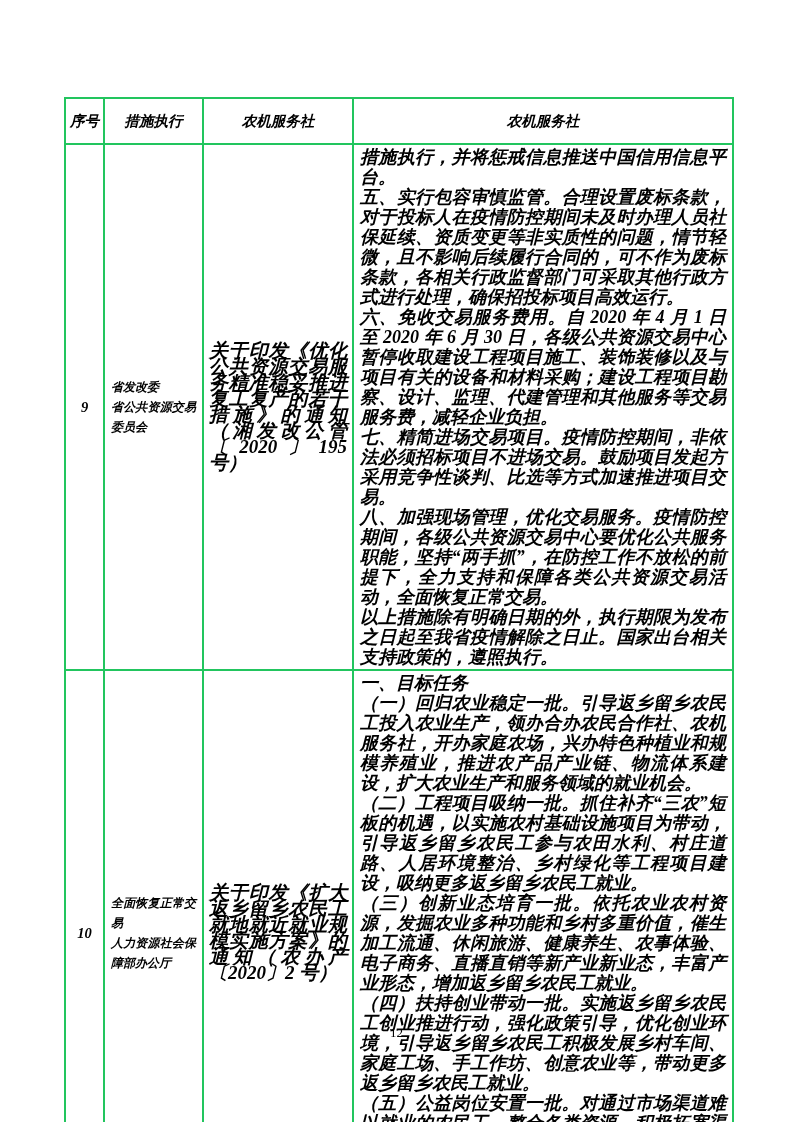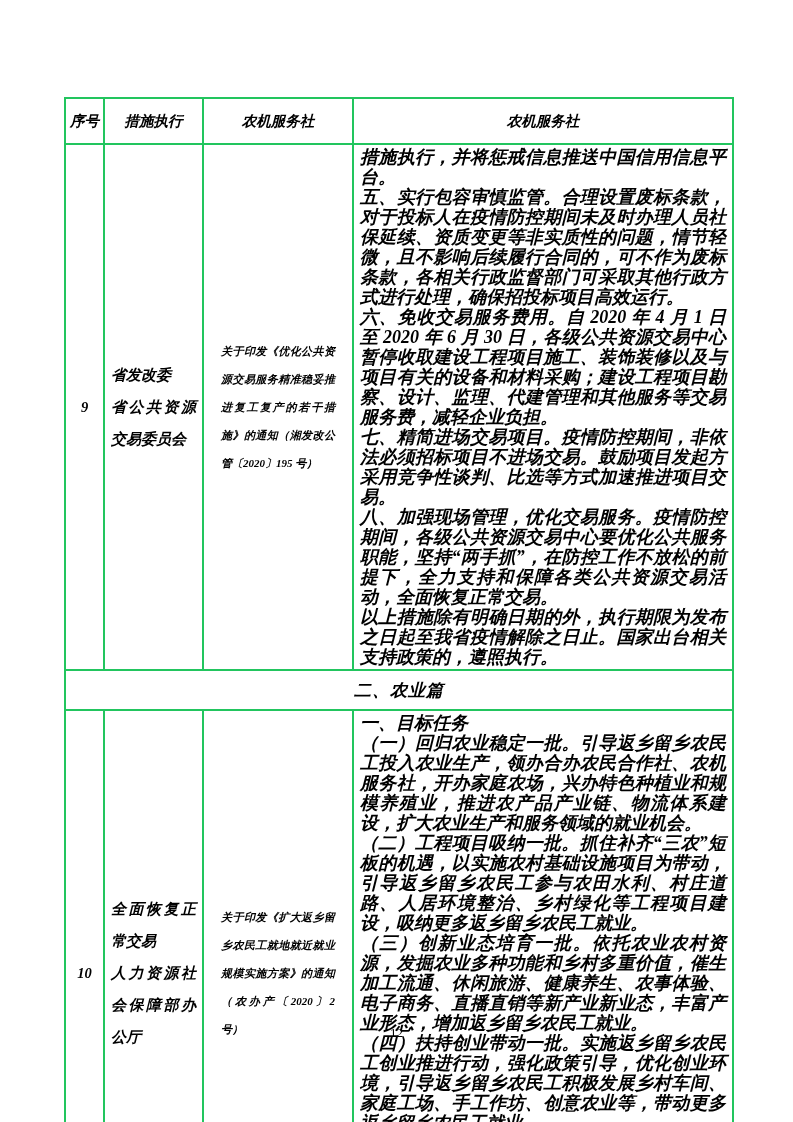--- a/index.html
+++ b/index.html
@@ -39,30 +39,30 @@
   }
   tr.header-row { height: 46px; }
   tr.row-9 { height: 400px; }
   tr.section-row { height: 40px; }
   tr.row-10 { height: 436px; }
   td.seq-cell {
     text-align: center;
     font-size: 14.5px;
   }
   td.agency-cell {
-    font-size: 15px;
-    line-height: 32px;
+    font-size: 12px;
+    line-height: 20px;
     padding: 2px 6px;
     text-align: justify;
     white-space: pre-line;
   }
   td.docname-cell {
-    font-size: 11px;
-    line-height: 28px;
-    padding: 2px 17px;
+    font-size: 19px;
+    line-height: 16px;
+    padding: 2px 5px;
     text-align: justify;
     white-space: pre-line;
   }
   td.content-cell {
     font-size: 18px;
     line-height: 20px;
     padding: 2px 6px;
     text-align: justify;
     white-space: pre-line;
   }
@@ -107,23 +107,20 @@
 省公共资源交易委员会</td>
         <td class="docname-cell">关于印发《优化公共资源交易服务精准稳妥推进复工复产的若干措施》的通知（湘发改公管〔2020〕195 号）</td>
         <td class="content-cell">措施执行，并将惩戒信息推送中国信用信息平台。
 五、实行包容审慎监管。合理设置废标条款，对于投标人在疫情防控期间未及时办理人员社保延续、资质变更等非实质性的问题，情节轻微，且不影响后续履行合同的，可不作为废标条款，各相关行政监督部门可采取其他行政方式进行处理，确保招投标项目高效运行。
 六、免收交易服务费用。自 2020 年 4 月 1 日至 2020 年 6 月 30 日，各级公共资源交易中心暂停收取建设工程项目施工、装饰装修以及与项目有关的设备和材料采购；建设工程项目勘察、设计、监理、代建管理和其他服务等交易服务费，减轻企业负担。
 七、精简进场交易项目。疫情防控期间，非依法必须招标项目不进场交易。鼓励项目发起方采用竞争性谈判、比选等方式加速推进项目交易。
 八、加强现场管理，优化交易服务。疫情防控期间，各级公共资源交易中心要优化公共服务职能，坚持“两手抓”，在防控工作不放松的前提下，全力支持和保障各类公共资源交易活动，全面恢复正常交易。
 以上措施除有明确日期的外，执行期限为发布之日起至我省疫情解除之日止。国家出台相关支持政策的，遵照执行。</td>
       </tr>
 
-      <tr class="section-row">
-        <td class="section-cell" colspan="4">二、农业篇</td>
-      </tr>
 
       <tr class="row-10">
         <td class="seq-cell">10</td>
         <td class="agency-cell">全面恢复正常交易
 人力资源社会保障部办公厅</td>
         <td class="docname-cell">关于印发《扩大返乡留乡农民工就地就近就业规模实施方案》的通知（农办产〔2020〕2 号）</td>
         <td class="content-cell">一、目标任务
 （一）回归农业稳定一批。引导返乡留乡农民工投入农业生产，领办合办农民合作社、农机服务社，开办家庭农场，兴办特色种植业和规模养殖业，推进农产品产业链、物流体系建设，扩大农业生产和服务领域的就业机会。
 （二）工程项目吸纳一批。抓住补齐“三农”短板的机遇，以实施农村基础设施项目为带动，引导返乡留乡农民工参与农田水利、村庄道路、人居环境整治、乡村绿化等工程项目建设，吸纳更多返乡留乡农民工就业。
 （三）创新业态培育一批。依托农业农村资源，发掘农业多种功能和乡村多重价值，催生加工流通、休闲旅游、健康养生、农事体验、电子商务、直播直销等新产业新业态，丰富产业形态，增加返乡留乡农民工就业。

